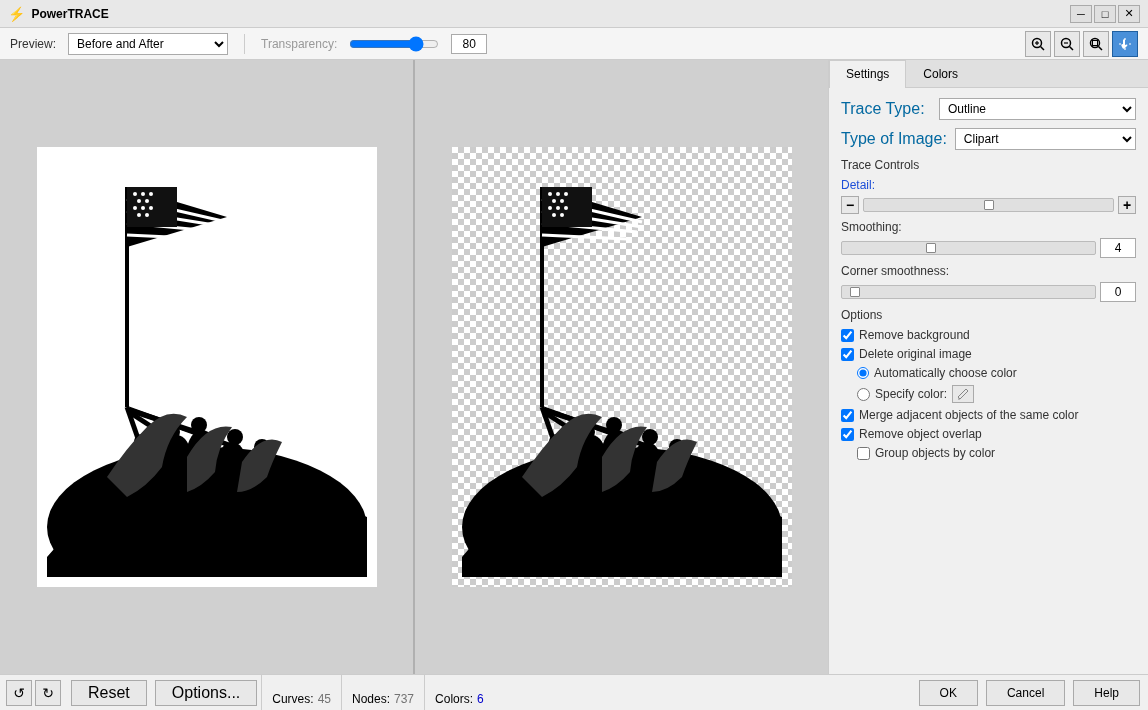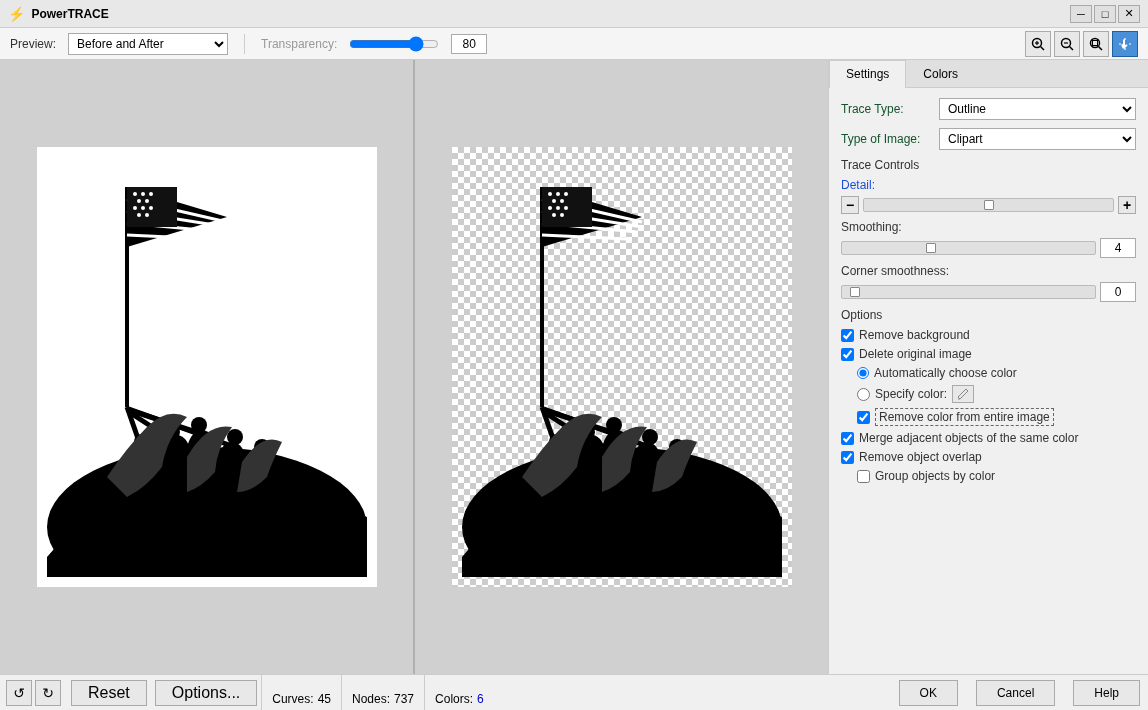--- a/index.html
+++ b/index.html
@@ -139,21 +139,21 @@
       flex: 1;
       overflow-y: auto;
     }
 
     .field-row {
       display: flex;
       align-items: center;
       margin-bottom: 8px;
       gap: 8px;
     }
-    .field-label { color: #14532d; min-width: 90px; font-size: 12px; }
+    .field-label { color: #0369a1; min-width: 90px; font-size: 16px; }
 
     .panel-select {
       border: 1px solid #aaa;
       background: white;
       padding: 2px 4px;
       font-size: 12px;
       flex: 1;
       height: 22px;
     }
 
@@ -288,26 +288,26 @@
     }
     .status-field {
       display: flex;
       align-items: flex-end;
       gap: 4px;
       padding: 4px 10px;
       border-left: 1px solid #ccc;
       height: 100%;
       font-size: 12px;
     }
-    .status-value { font-weight: normal; color: #000000; }
+    .status-value { font-weight: normal; color: #737373; }
     .status-value.blue { color: #0000cc; }
 
     .action-buttons {
       display: flex;
-      gap: 18px;
+      gap: 8px;
       padding: 0 8px;
       align-items: center;
       justify-content: flex-end;
       flex: 1;
     }
     .action-btn {
       height: 26px;
       padding: 0 20px;
       border: 1px solid #aaa;
       background: #e8e8e8;
@@ -570,24 +570,20 @@
           <input type="radio" name="color-choice" id="radio-specify" style="">
           <label class="checkbox-label" for="radio-specify">Specify color:</label>
           <button class="color-picker-btn">
             <svg width="12" height="12" viewBox="0 0 12 12">
               <path d="M1 9 L3 7 L9 1 L11 3 L5 9 L3 11 Z" fill="none" stroke="#888" stroke-width="1"></path>
               <line x1="1" y1="11" x2="3" y2="11" stroke="#888" stroke-width="1"></line>
             </svg>
           </button>
         </div>
 
-        <div class="checkbox-row indented-checkbox">
-          <input type="checkbox" checked="" id="chk-remove-entire" style="">
-          <label class="checkbox-label" for="chk-remove-entire" style="border: 1px dashed #666; padding: 1px 3px;">Remove color from entire image</label>
-        </div>
 
         <div class="checkbox-row">
           <input type="checkbox" checked="" id="chk-merge" style="">
           <label class="checkbox-label" for="chk-merge">Merge adjacent objects of the same color</label>
         </div>
 
         <div class="checkbox-row">
           <input type="checkbox" checked="" id="chk-overlap" style="">
           <label class="checkbox-label" for="chk-overlap">Remove object overlap</label>
         </div>

